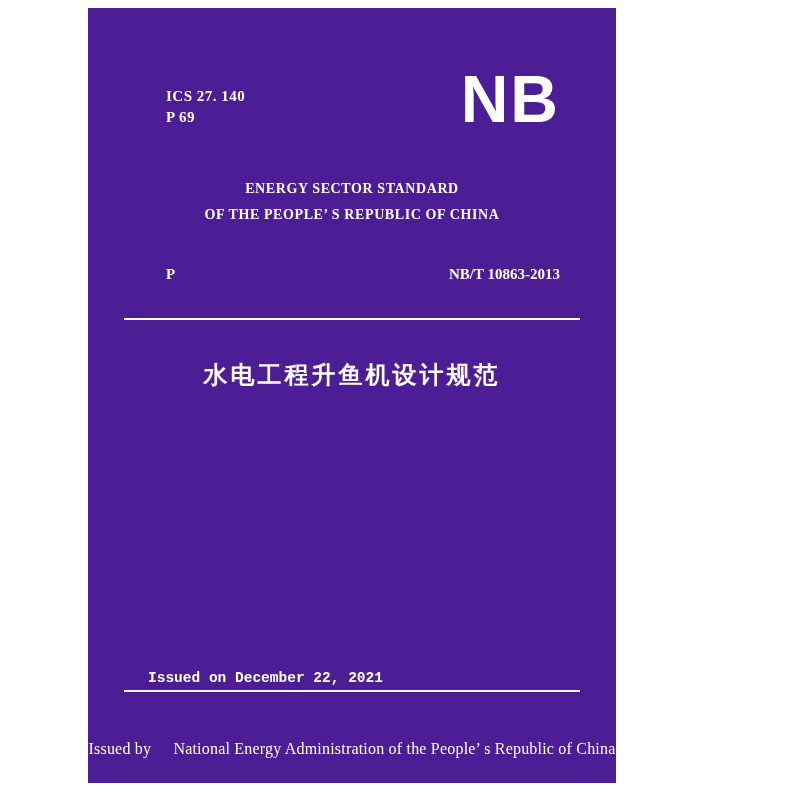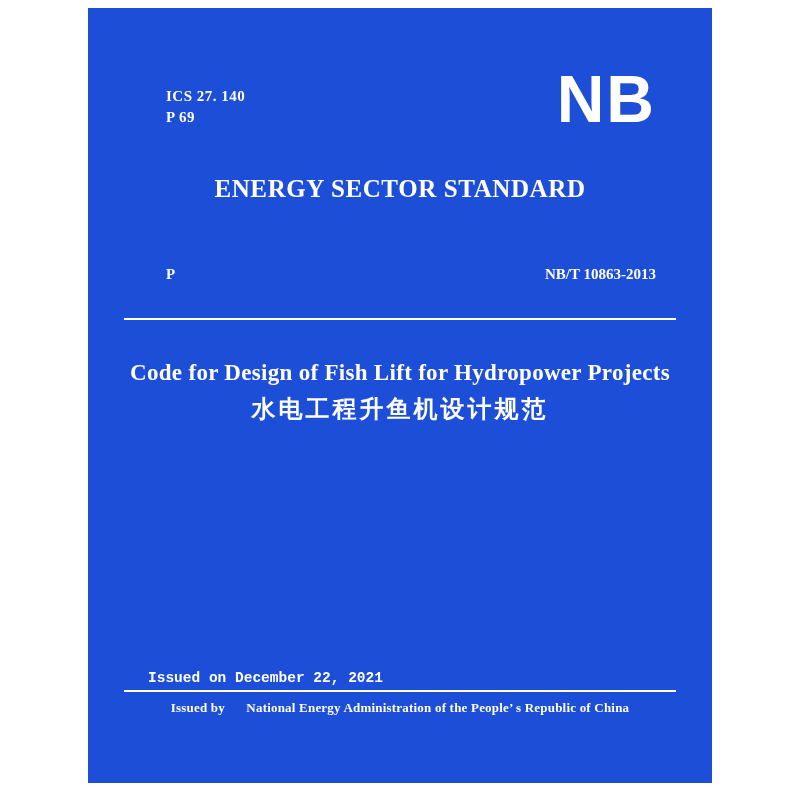--- a/index.html
+++ b/index.html
@@ -8,23 +8,23 @@
     width: 800px;
     height: 800px;
     background: #ffffff;
     font-family: "Liberation Serif", serif;
   }
 
   #cover {
     position: absolute;
     left: 88px;
     top: 8px;
-    width: 624px;
+    width: 528px;
     height: 775px;
-    background: #1d4ed8;
+    background: #4c1d95;
     overflow: hidden;
   }
 
   
   .ics-block {
     position: absolute;
     left: 78px;
     top: 78px;
     color: #ffffff;
     font-family: "Liberation Serif", serif;
@@ -52,21 +52,21 @@
     left: 0;
     right: 0;
     top: 168px;
     text-align: center;
     color: #ffffff;
   }
   .std-title .en1,
   .std-title .en2 {
     font-family: "Liberation Serif", serif;
     font-weight: bold;
-    font-size: 25px;
+    font-size: 14px;
     line-height: 26px;
     letter-spacing: 0.6px;
   }
   .std-title .cn {
     font-family: "DejaVu Sans", sans-serif;
     font-weight: bold;
     font-size: 17px;
     line-height: 30px;
     letter-spacing: 2px;
   }
@@ -128,55 +128,55 @@
     color: #ffffff;
     font-family: Liberation Mono, monospace;
     font-weight: bold;
     font-size: 14.5px;
   }
 
   .issuer-row {
     position: absolute;
     left: 0;
     right: 0;
-    top: 692px;
+    top: 732px;
     text-align: center;
     color: #ffffff;
     font-family: "Liberation Serif", serif;
-    font-weight: bold;
-    font-size: 13px;
+    font-weight: normal;
+    font-size: 16px;
     letter-spacing: 0.2px;
   }
   .issuer-row .issued-by { margin-right: 18px; }
 </style>
 </head>
 <body>
 
 <div id="cover">
 
   <div class="ics-block">
     <div>ICS 27. 140</div>
     <div>P 69</div>
   </div>
 
   <div class="nb-logo">NB</div>
 
   <div class="std-title">
     <div class="en1">ENERGY SECTOR STANDARD</div>
+    <div class="en2">OF THE PEOPLE’ S REPUBLIC OF CHINA</div>
   </div>
 
   <div class="code-row">
     <span>P</span>
     <span>NB/T 10863-2013</span>
   </div>
 
   <div class="rule rule-top"></div>
 
   <div class="doc-names">
-    <div class="title-en">Code for Design of Fish Lift for Hydropower Projects</div>
     <div class="title-cn">水电工程升鱼机设计规范</div>
   </div>
 
   <div class="rule rule-bottom"></div>
 
   <div class="dates-row">
     <span>Issued on December 22, 2021</span>
   </div>
 
   <div class="issuer-row">

